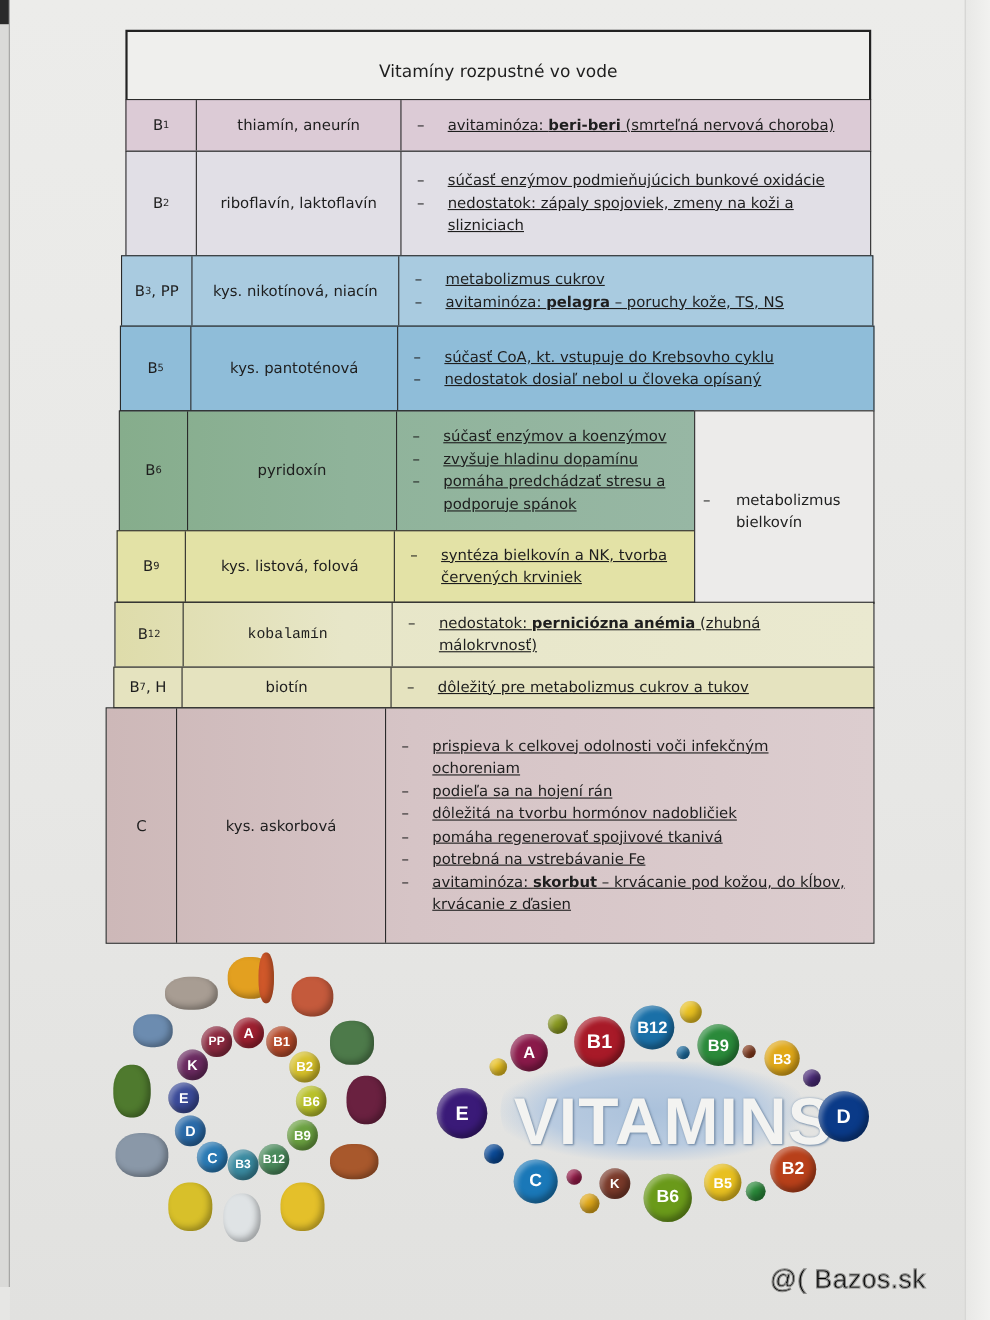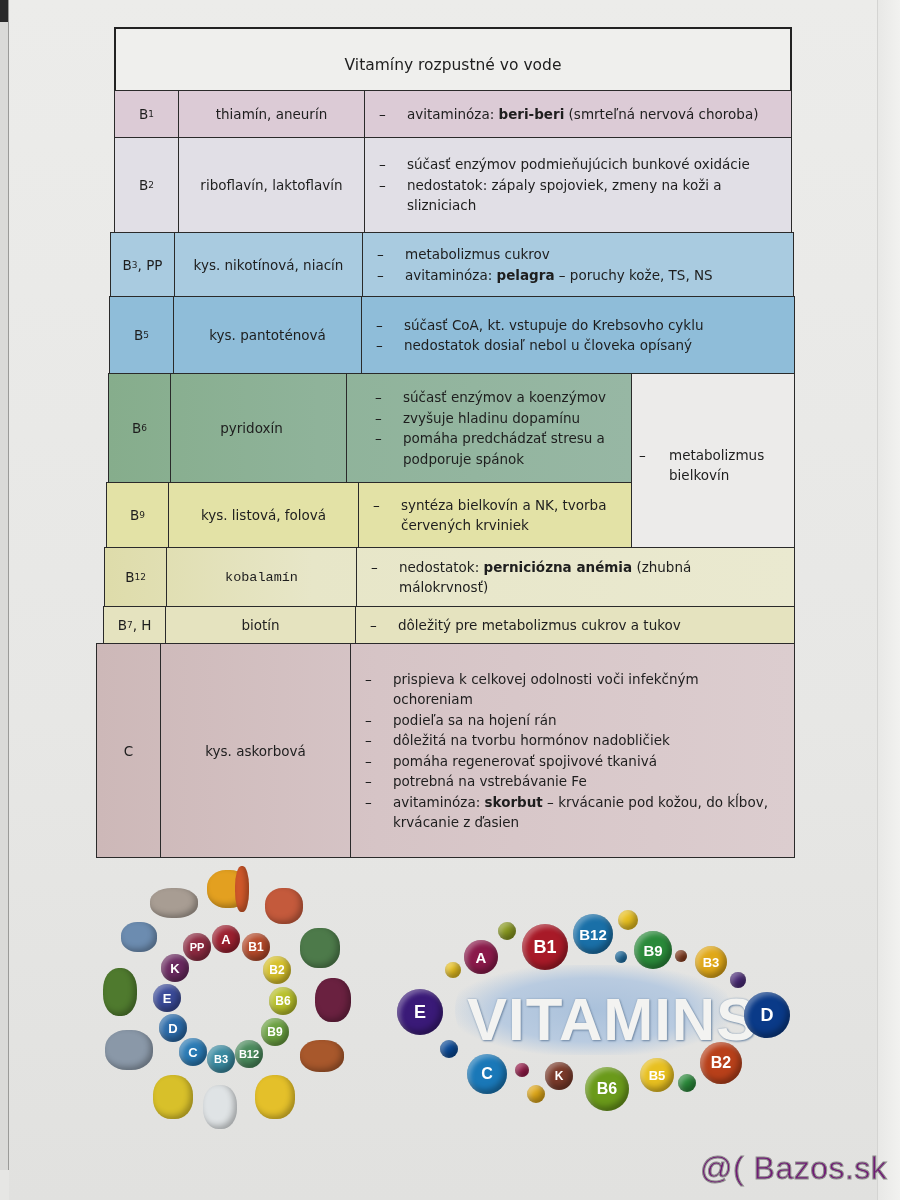--- a/index.html
+++ b/index.html
@@ -34,30 +34,30 @@
     display:flex; align-items:center; justify-content:center;
     font-size:15.5px; padding-top:10px;
   }
   .row { position:absolute; box-sizing:border-box; border:1.5px solid #2a2a2a; }
   .cell {
     position:absolute; top:0; bottom:0; box-sizing:border-box;
     display:flex; align-items:center;
   }
   .c-code { justify-content:center; border-right:1.5px solid #2a2a2a; }
   .c-name { justify-content:center; border-right:1.5px solid #2a2a2a; }
-  .c-desc { padding-left:14px; }
+  .c-desc { padding-left:14px;text-decoration:underline; }
   .bullets { list-style:none; margin:0; padding:0; line-height:20.5px; }
   .bullets li { position:relative; padding-left:28px; }
   .bullets li::before { content:"–"; position:absolute; left:0; }
   sub { font-size:9px; vertical-align:-2px; }
   b { font-weight:bold; }
   .watermark {
     position:absolute; left:700px; top:1150px;
-    font-family:"Liberation Sans", sans-serif; font-size:32px;
-    color:#701a75; -webkit-text-stroke:1px #8e8e8c; letter-spacing:0.5px;
+    font-family:"Liberation Sans", sans-serif; font-size:24px;
+    color:#000000; -webkit-text-stroke:1px #8e8e8c; letter-spacing:0.5px;
   }
   .illus { position:absolute; }
   .ball {
     position:absolute; border-radius:50%;
     display:flex; align-items:center; justify-content:center;
     color:#fff; font-family:"Liberation Sans", sans-serif; font-weight:bold;
     box-shadow: inset -3px -4px 6px rgba(0,0,0,0.35), inset 3px 3px 5px rgba(255,255,255,0.35);
   }
   .food {
     position:absolute; border-radius:45%;
@@ -147,21 +147,21 @@
         <li><span>nedostatok dosiaľ nebol u človeka opísaný</span></li>
       </ul>
     </div>
   </div>
 
   <div class="row" style="left:12px;top:346px;width:524px;height:110px;background:linear-gradient(90deg,#86ad8c 0%,#8fb39a 40%,#97b7a4 100%);">
     <div class="cell c-code" style="left:0;width:62px;">
         <span>B</span>
         <sub>6</sub>
       </div>
-    <div class="cell c-name" style="left:48px;width:190px;align-items:center;">
+    <div class="cell c-name" style="left:62px;width:190px;align-items:center;">
         <span>pyridoxín</span>
       </div>
     <div class="cell c-desc" style="left:252px;right:0;">
       <ul class="bullets">
         <li><span>súčasť enzýmov a koenzýmov</span></li>
         <li><span>zvyšuje hladinu dopamínu</span></li>
         <li style="width:210px;"><span>pomáha predchádzať stresu a podporuje spánok</span></li>
       </ul>
     </div>
   </div>

